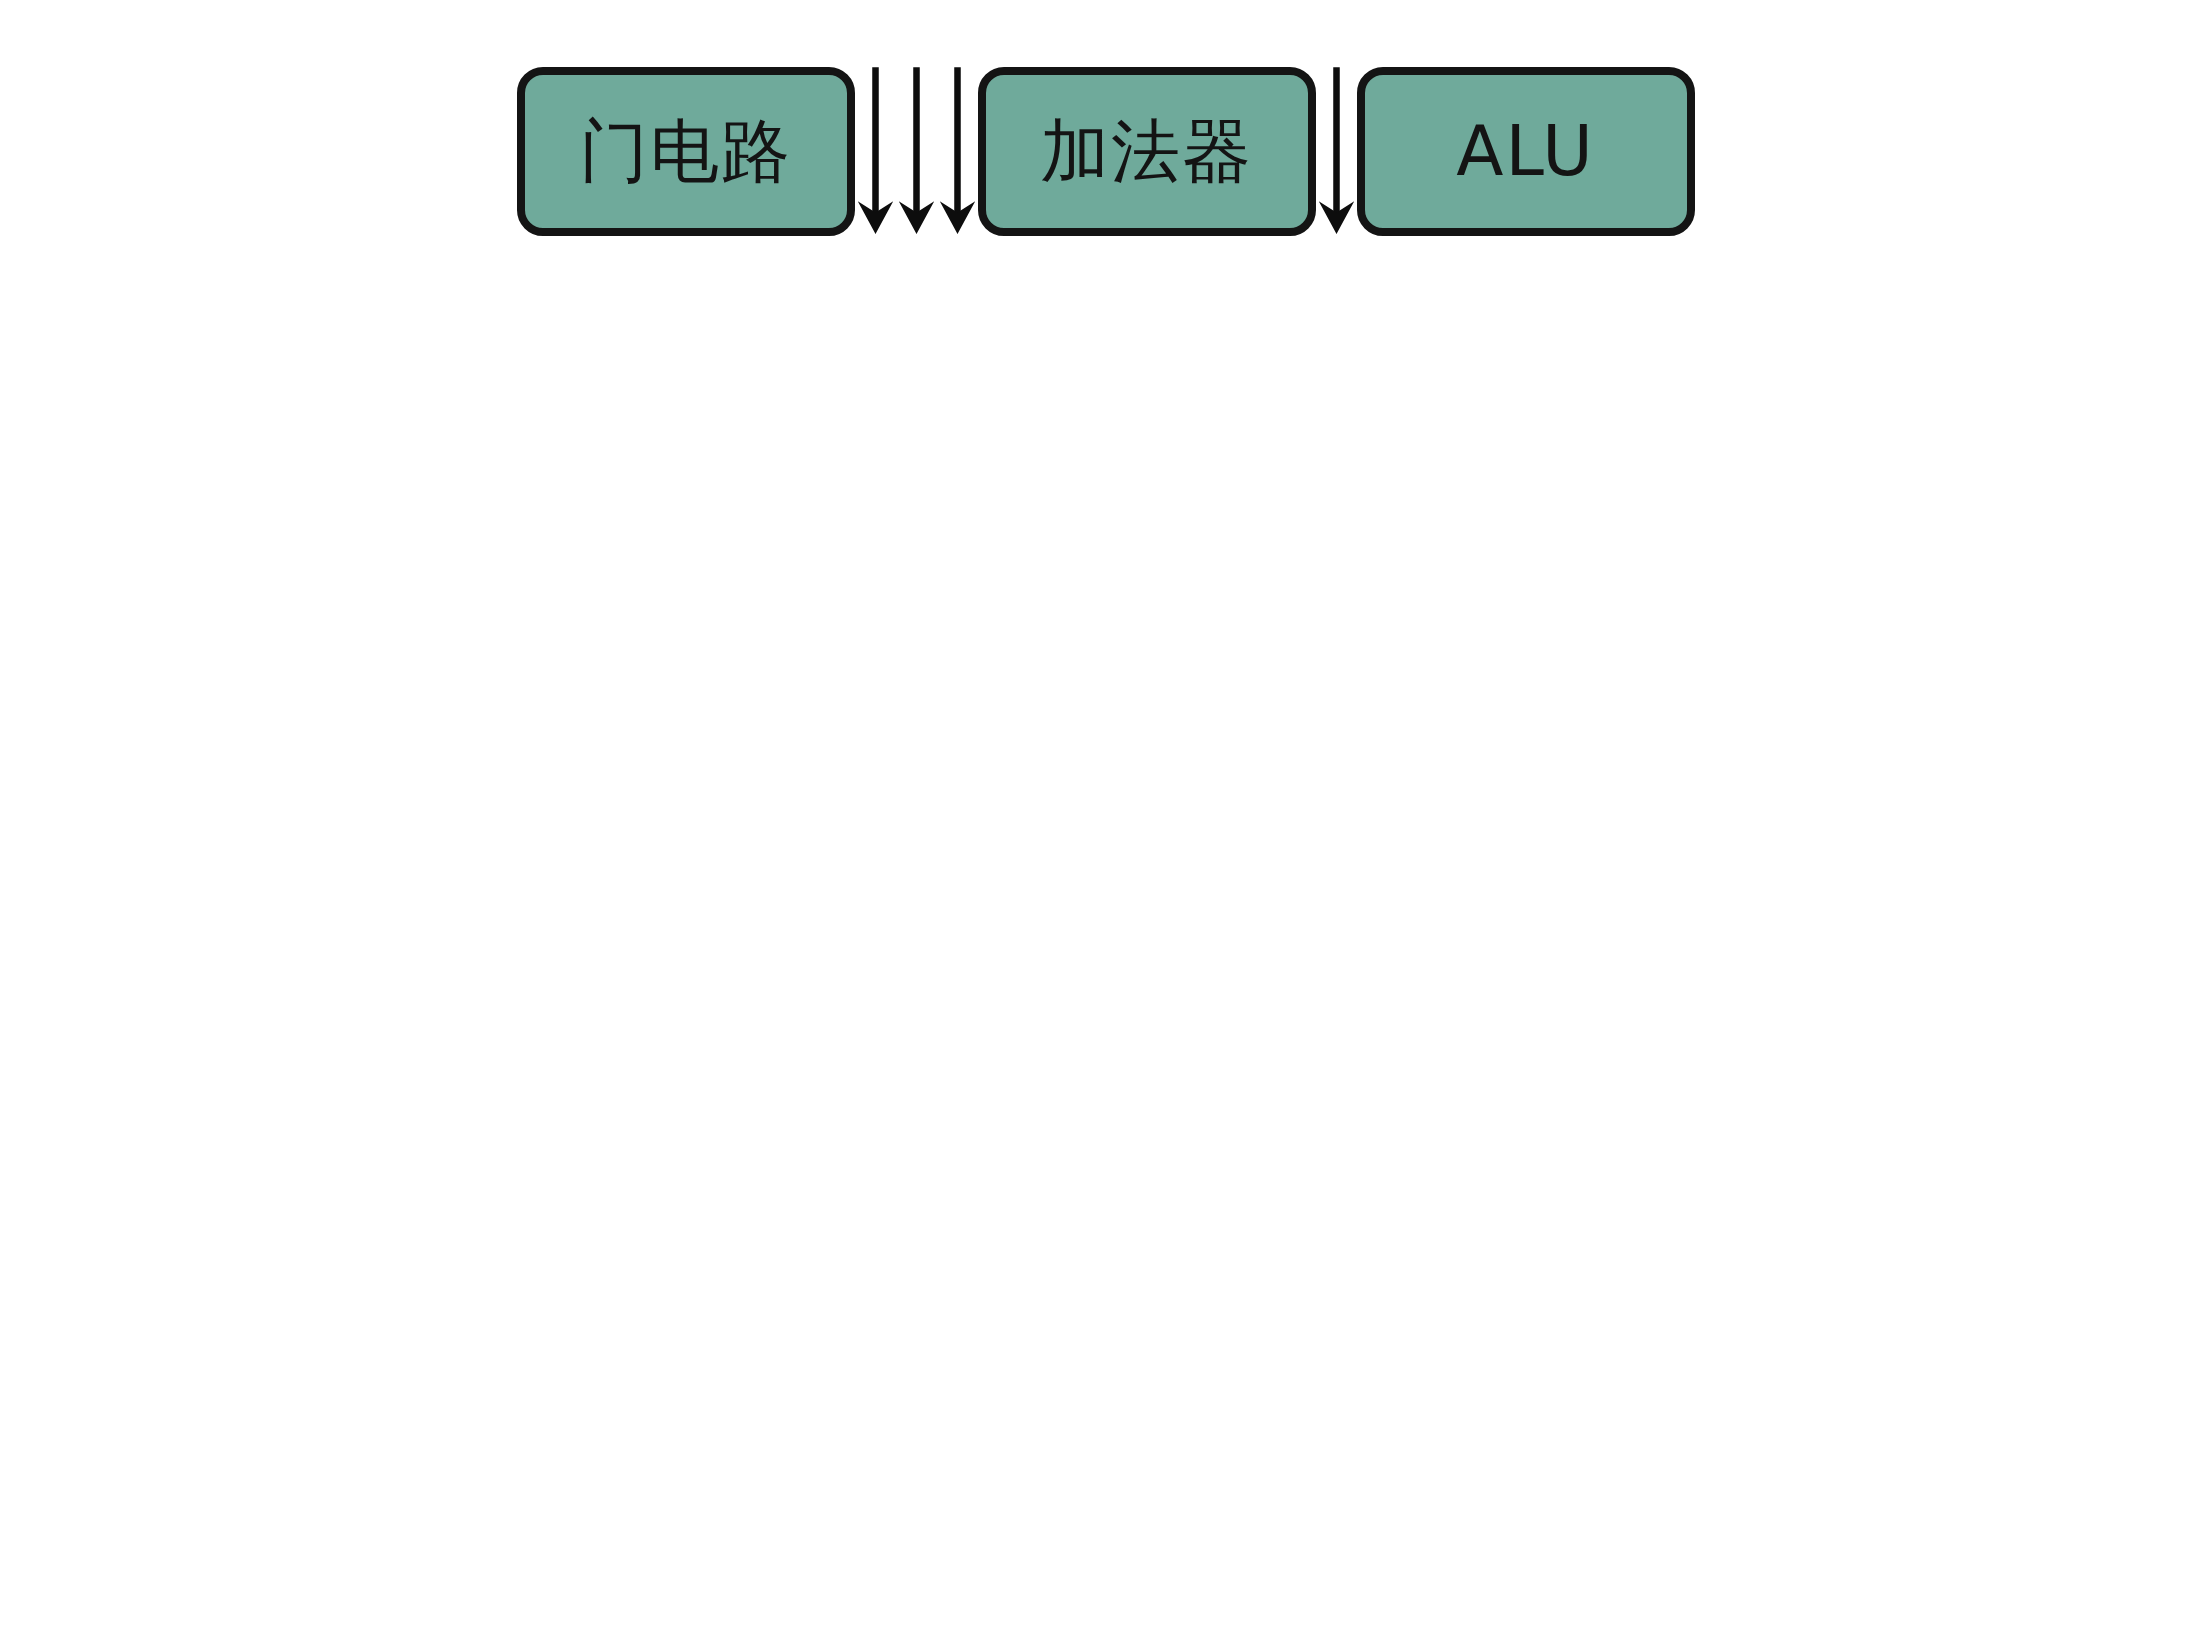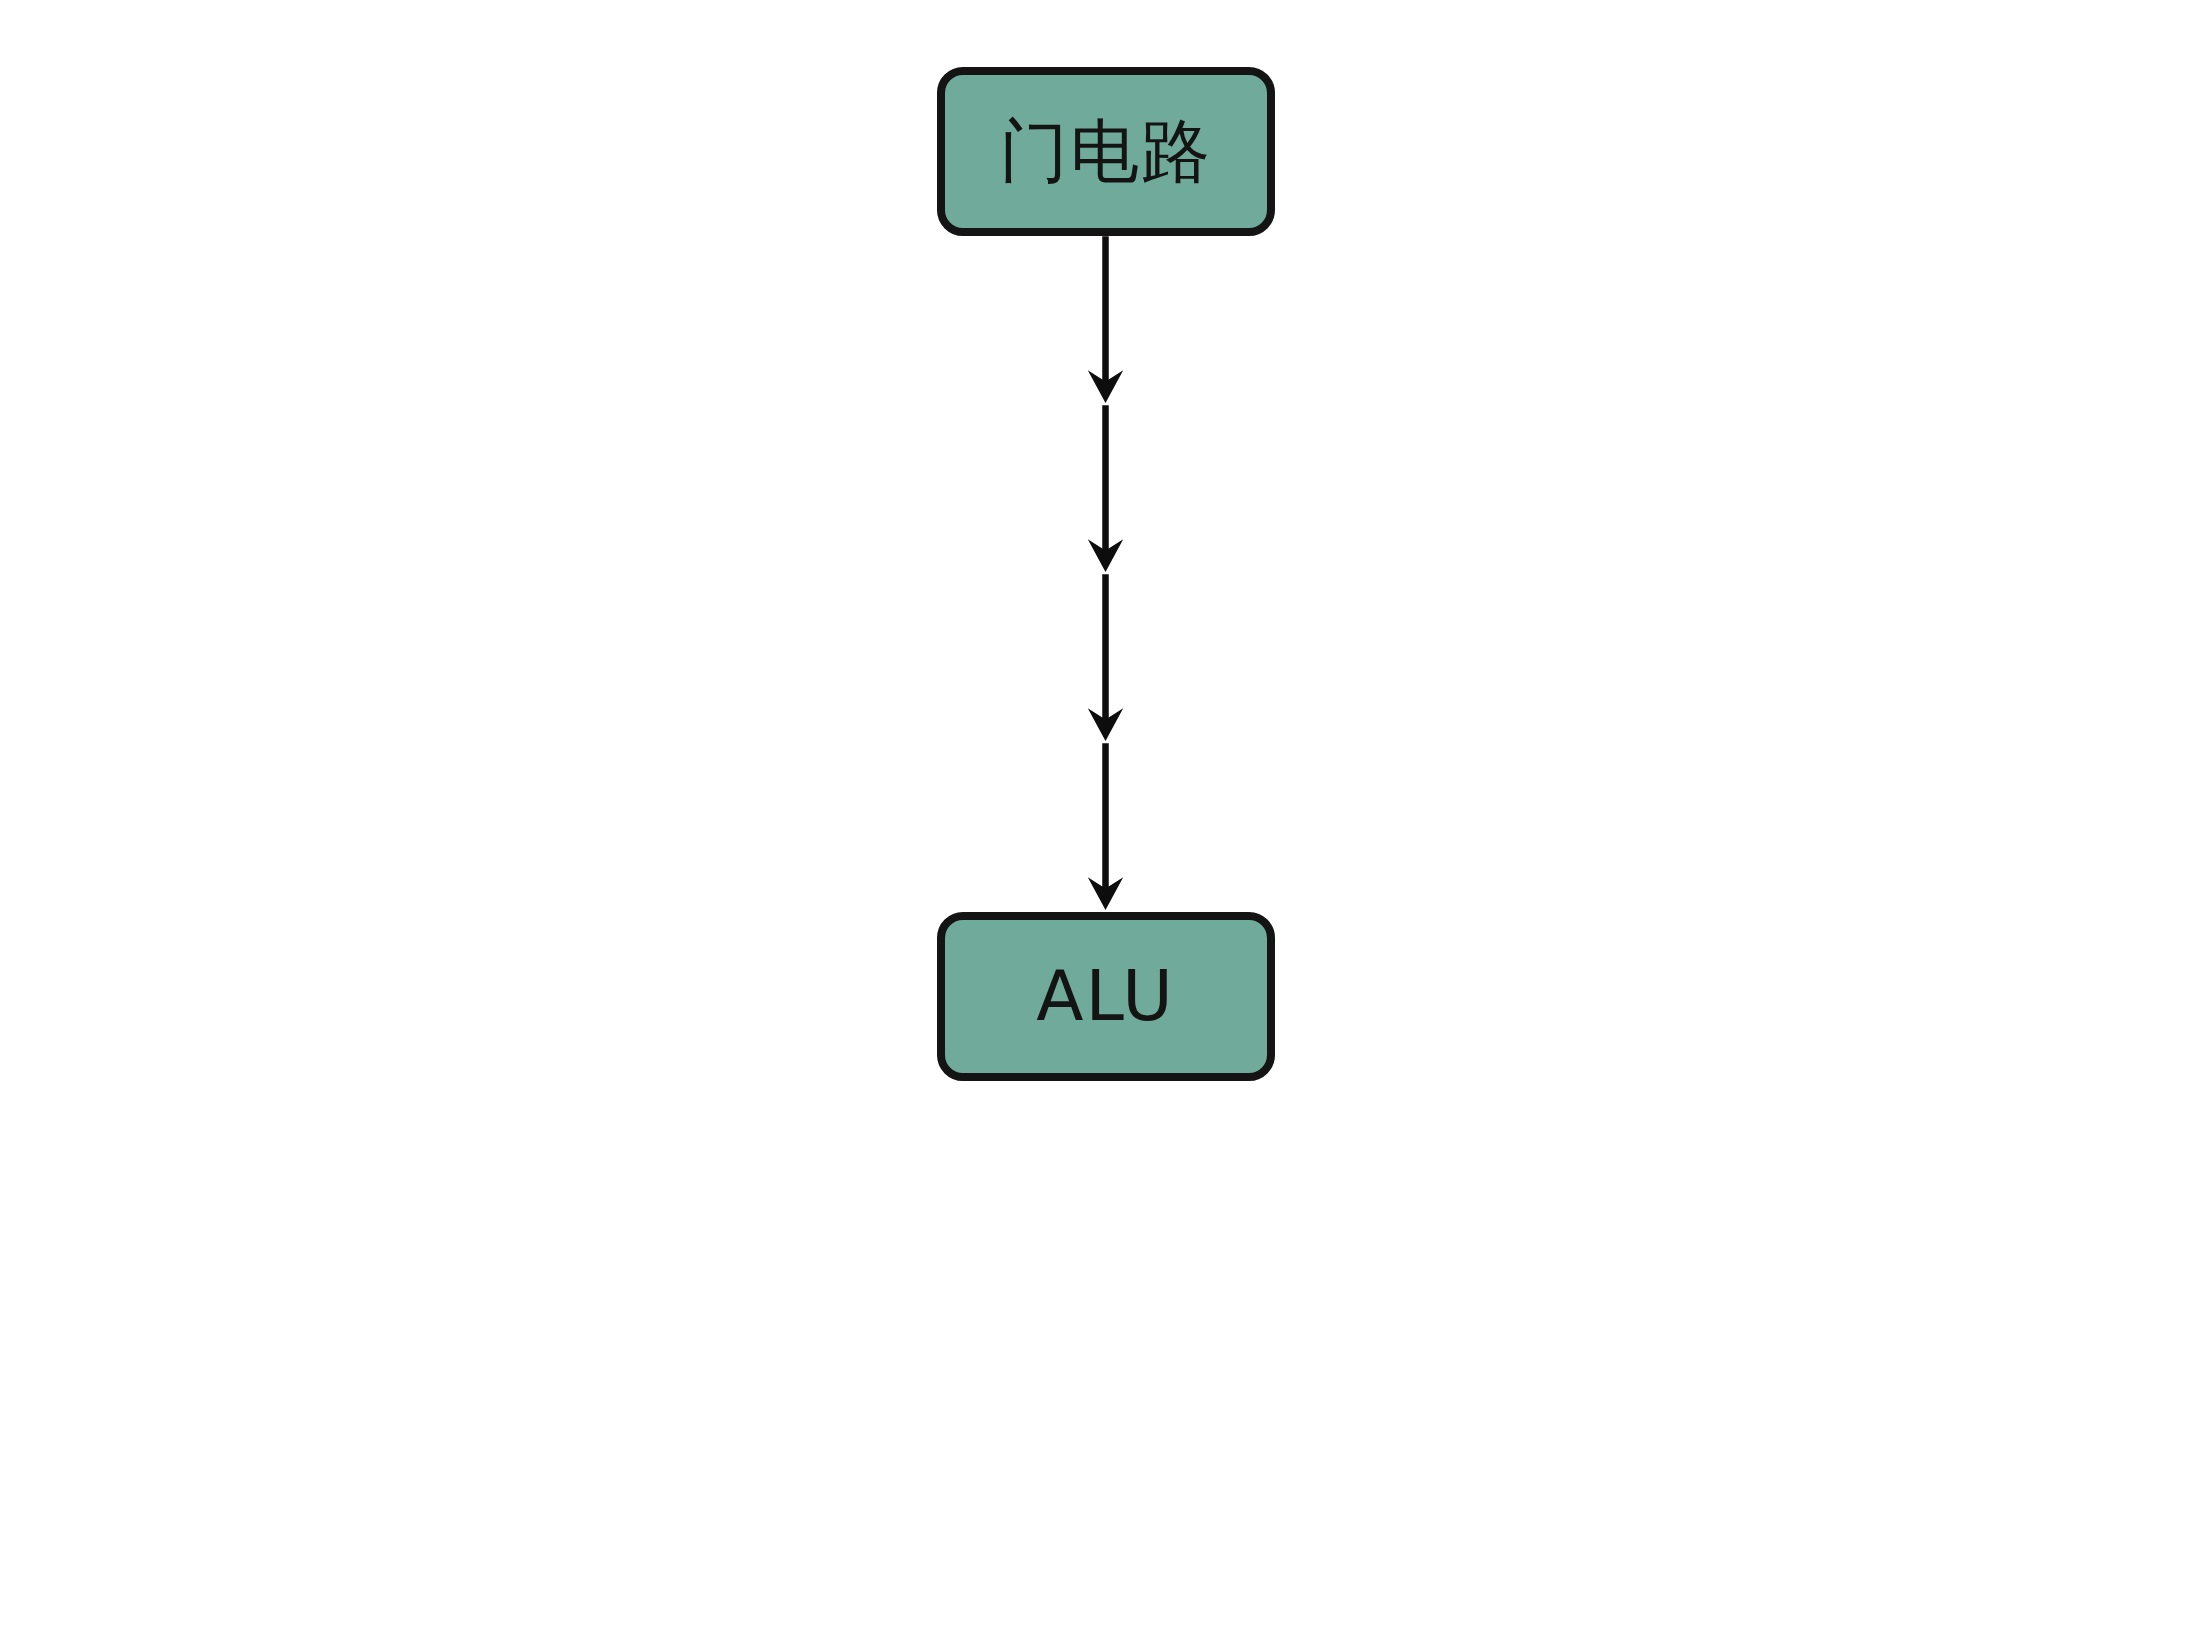--- a/index.html
+++ b/index.html
@@ -20,21 +20,21 @@
     position:absolute;
     top:0;left:0;
     width:2211px;height:1651px;
   }
   .flow{
     position:absolute;
     top:67px;
     left:50%;
     transform:translateX(-50%);
     display:flex;
-    flex-direction:column;
+    flex-direction:row;
     align-items:center;
   }
   .node{
     width:338px;
     height:169px;
     background:var(--node-fill);
     border:8.4px solid var(--node-border);
     border-radius:26px;
     display:flex;
     align-items:center;
@@ -74,20 +74,23 @@
       <line x1="22" y1="0" x2="22" y2="158"></line>
       <polygon points="22,179 3,144 22,156 41,144"></polygon>
     </svg>
 
 
     <svg class="arrow" viewBox="0 0 44 181" aria-hidden="true">
       <line x1="22" y1="0" x2="22" y2="158"></line>
       <polygon points="22,179 3,144 22,156 41,144"></polygon>
     </svg>
 
+    <div class="node">
+      <span>加法器</span>
+    </div>
 
     <svg class="arrow" viewBox="0 0 44 181" aria-hidden="true">
       <line x1="22" y1="0" x2="22" y2="158"></line>
       <polygon points="22,179 3,144 22,156 41,144"></polygon>
     </svg>
 
     <div class="node">
       <span>ALU</span>
     </div>
 

